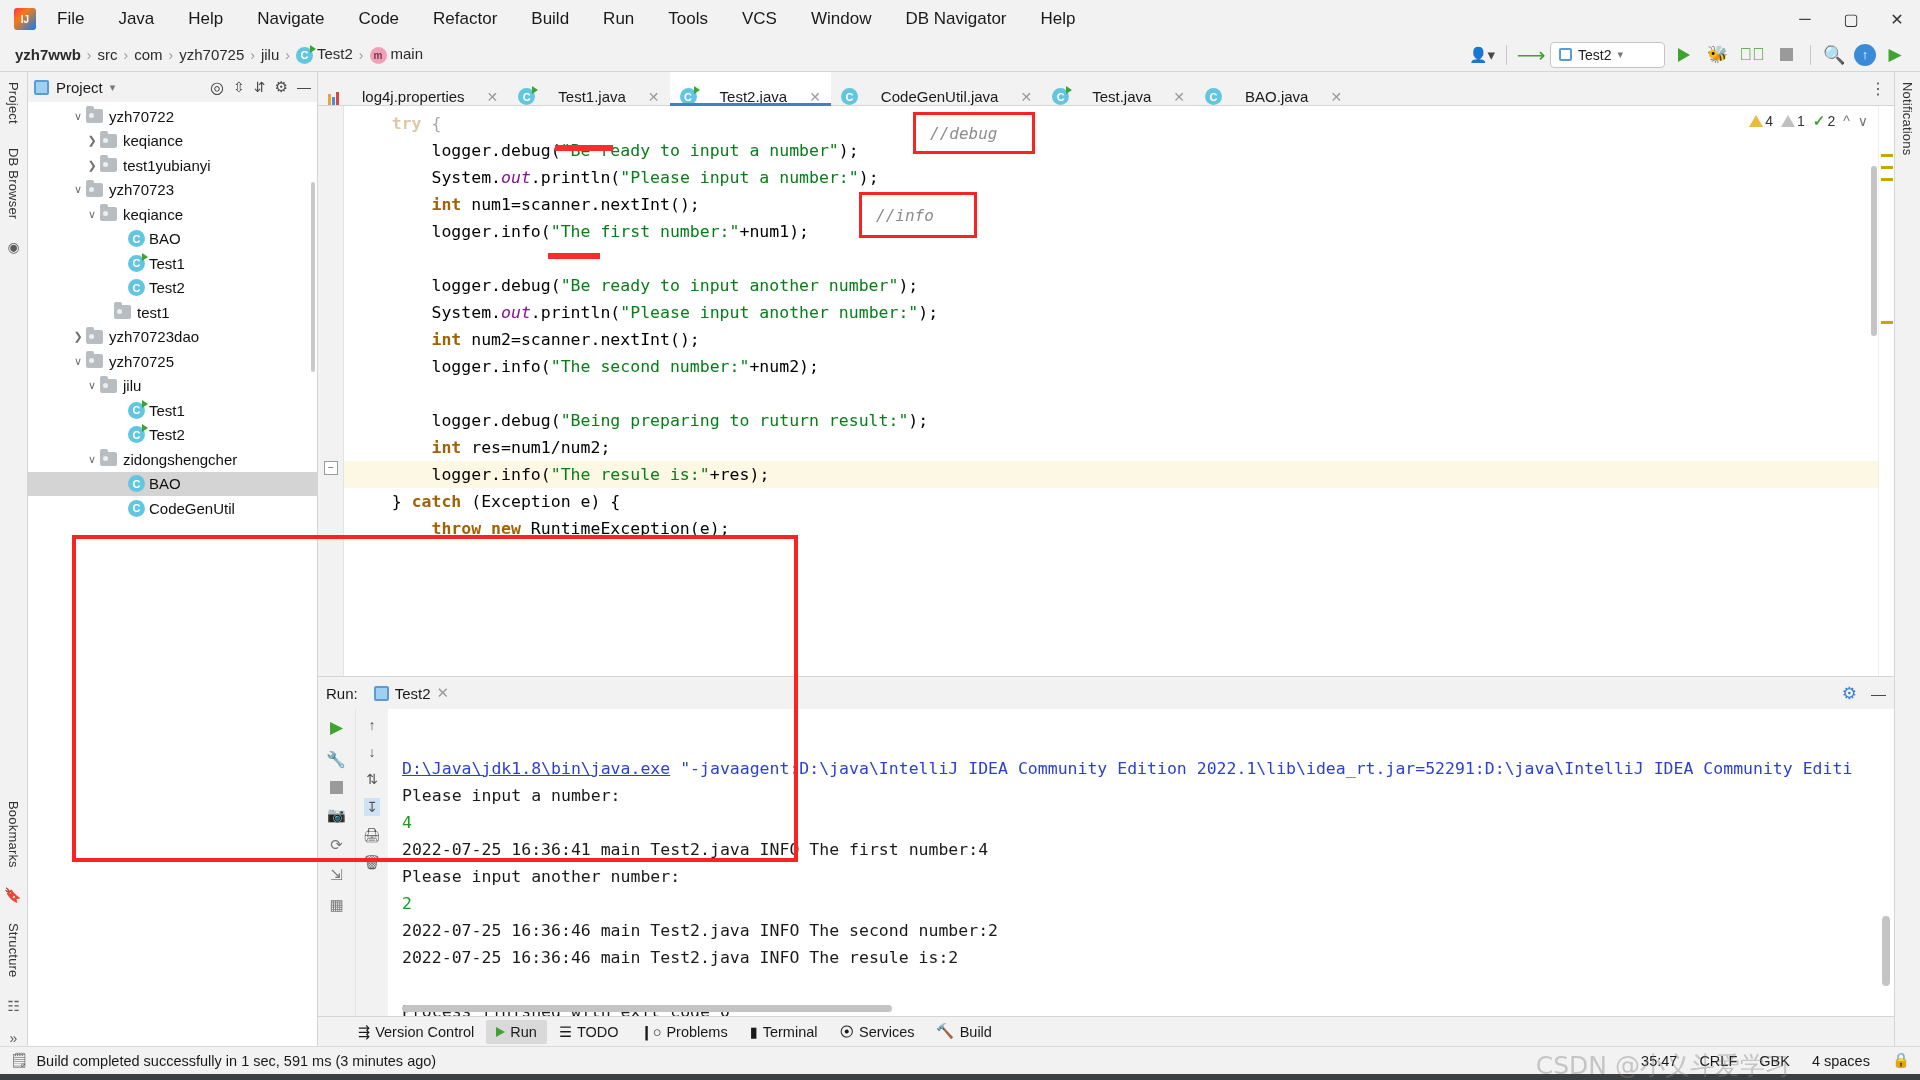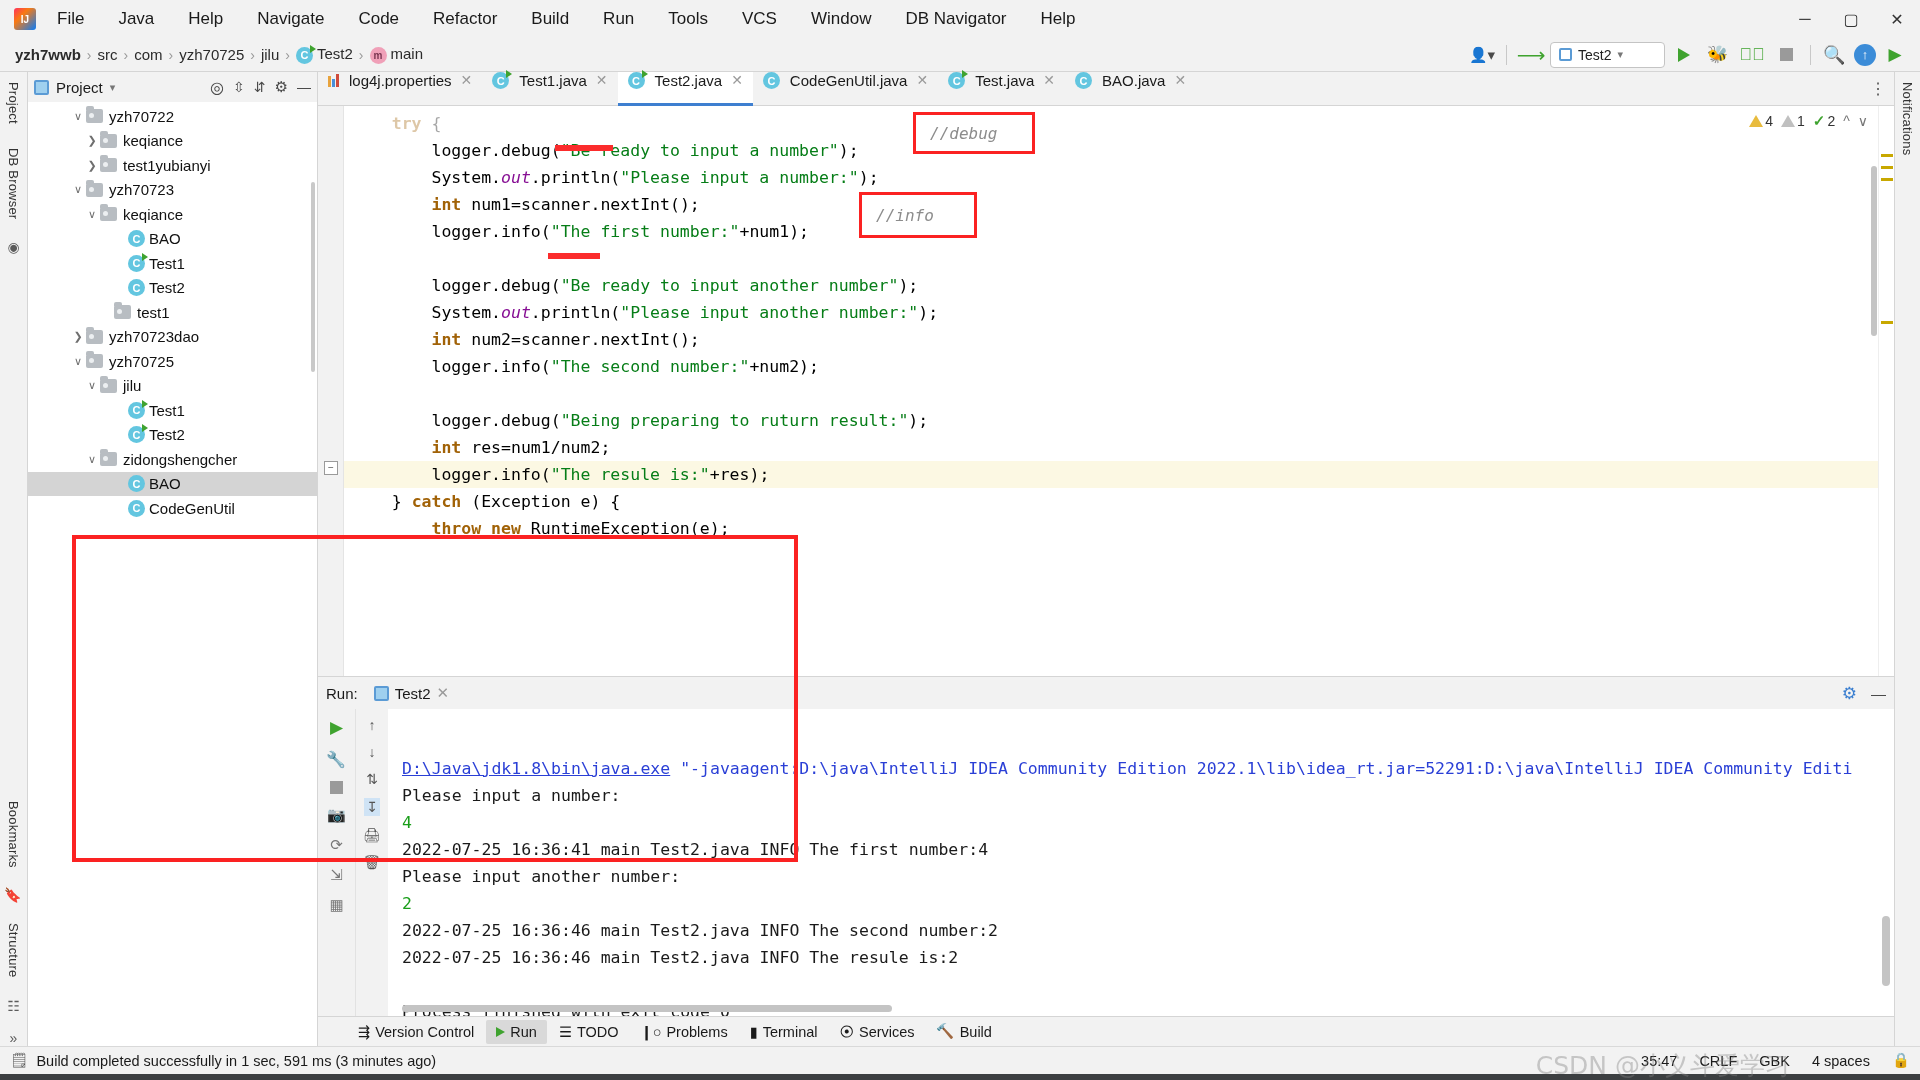--- a/index.html
+++ b/index.html
@@ -140,21 +140,21 @@
   }
 
   
   .editor-col { flex: 1 1 auto; display: flex; flex-direction: column; min-width: 0; }
 
   .tabs {
     height: 34px; flex: 0 0 34px; display: flex; align-items: stretch;
     background: #f2f2f2; border-bottom: 1px solid #d5d5d5; position: relative;
   }
   .tab {
-    display: flex; align-items: flex-start; gap: 6px; padding: 0 10px;
+    display: flex; align-items: flex-end; gap: 19px; padding: 0 10px;
     font-size: 15px; color: #1a1a1a; white-space: nowrap; position: relative;
     cursor: default;
   }
   .tab.active { background: #fff; }
   .tab.active:after {
     content: ""; position: absolute; left: 0; right: 0; bottom: -1px;
     height: 3px; background: #3e7fd0;
   }
   .tab .x { color: #9a9a9a; font-size: 14px; margin-left: 3px; }
   .props-ico {

